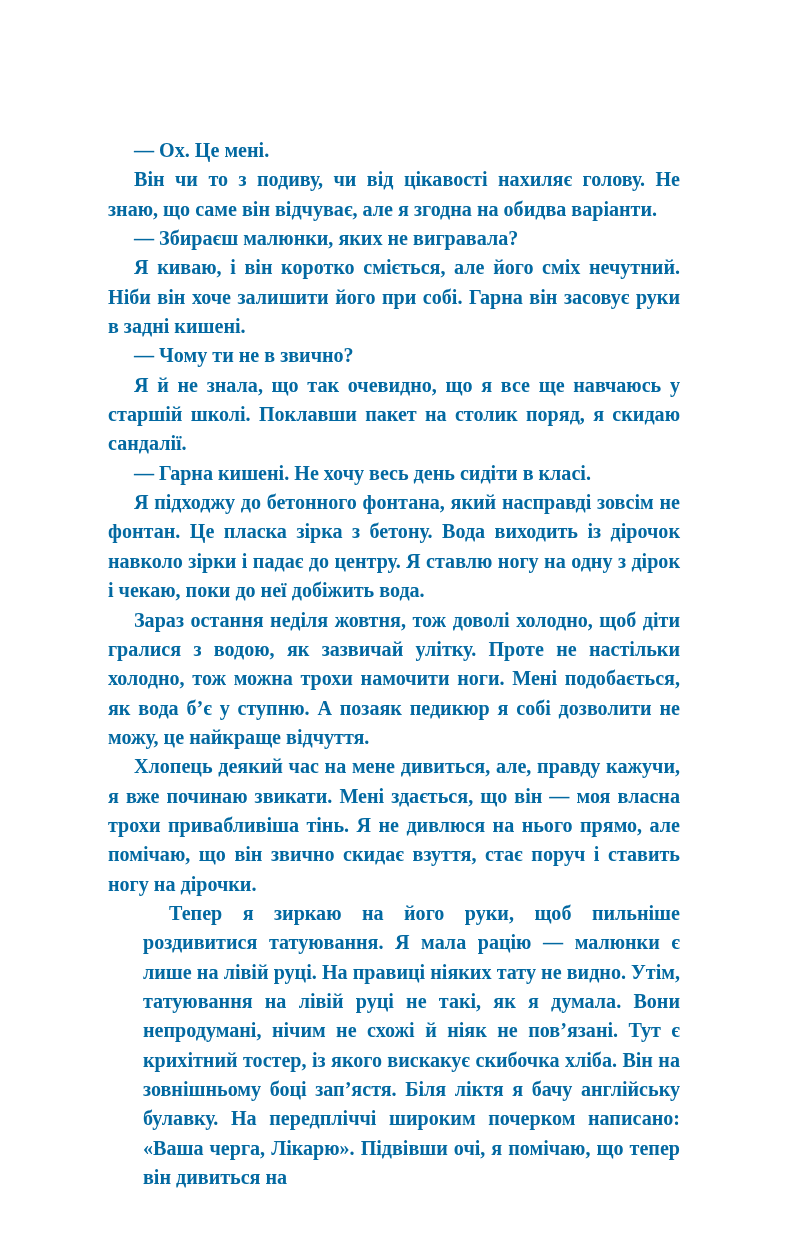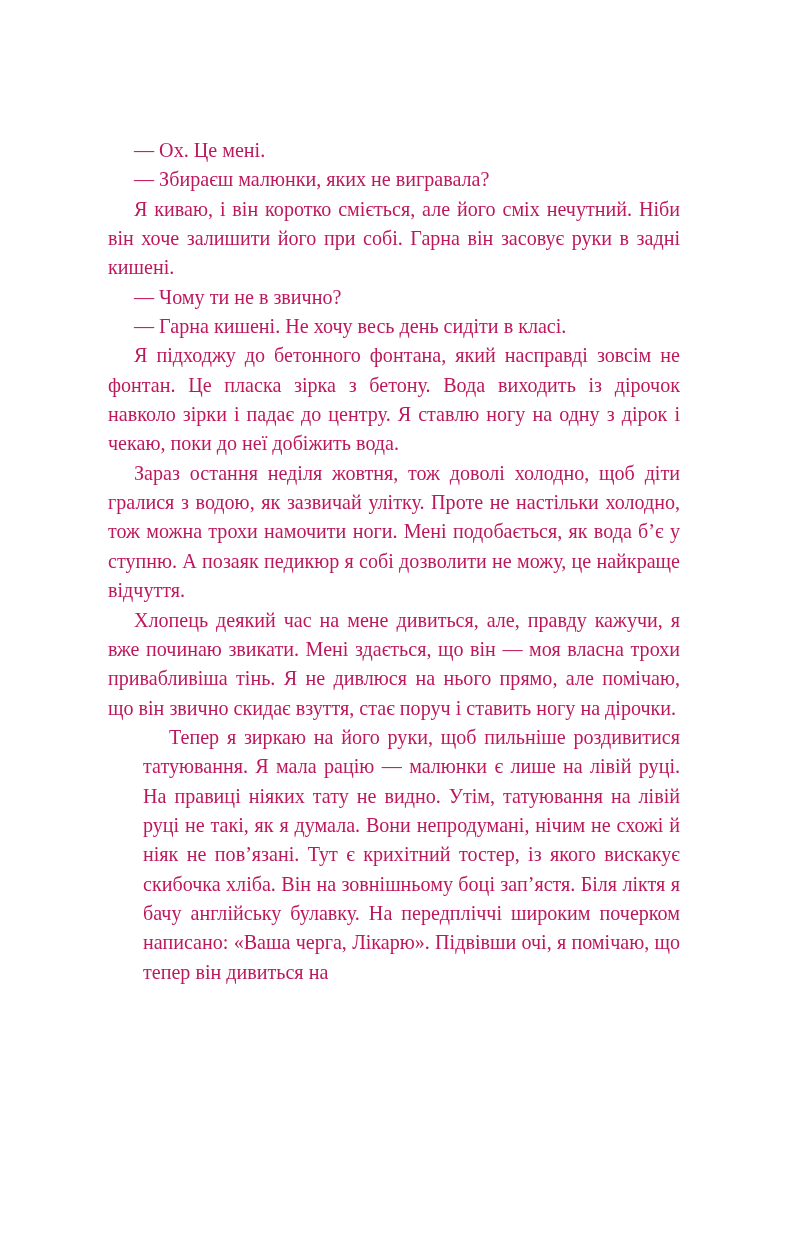--- a/index.html
+++ b/index.html
@@ -19,23 +19,24 @@
   }
 
   .text-block {
     position: absolute;
     left: 108px;
     top: 136px;
     width: 572px;
     font-family: "Liberation Serif", "DejaVu Serif", serif;
     font-size: 20.1px;
     line-height: 29.35px;
-    color: #be185d;
+    color: #0369a1;
     text-align: justify;
     text-justify: inter-word;
+    font-weight: bold;
     -webkit-font-smoothing: antialiased;
   }
 
   .para {
     margin: 0;
     text-indent: 26px;
     text-align: justify;
     hyphens: manual;
   }
 
@@ -67,23 +68,25 @@
     left: 254px;
   }
 </style>
 </head>
 <body>
 
 <div class="page">
 
   <div class="text-block">
     <p class="para dialogue">— Ох. Це мені.</p>
+    <p class="para">Він чи то з подиву, чи від цікавості нахиляє голову. Не знаю, що саме він відчуває, але я згодна на обидва варіанти.</p>
     <p class="para dialogue">— Збираєш малюнки, яких не вигравала?</p>
     <p class="para">Я киваю, і він коротко сміється, але його сміх нечутний. Ніби він хоче залишити його при собі. Гарна він засовує руки в задні кишені.</p>
     <p class="para dialogue">— Чому ти не в звично?</p>
+    <p class="para">Я й не знала, що так очевидно, що я все ще навчаюсь у старшій школі. Поклавши пакет на столик поряд, я скидаю сандалії.</p>
     <p class="para dialogue">— Гарна кишені. Не хочу весь день сидіти в класі.</p>
     <p class="para">Я підходжу до бетонного фонтана, який насправді зовсім не фонтан. Це пласка зірка з бетону. Вода виходить із дірочок навколо зірки і падає до центру. Я ставлю ногу на одну з дірок і чекаю, поки до неї добіжить вода.</p>
     <p class="para">Зараз остання неділя жовтня, тож доволі холодно, щоб діти гралися з водою, як зазвичай улітку. Проте не настільки холодно, тож можна трохи намочити ноги. Мені подобається, як вода б’є у ступню. А позаяк педикюр я собі дозволити не можу, це найкраще відчуття.</p>
     <p class="para">Хлопець деякий час на мене дивиться, але, правду кажучи, я вже починаю звикати. Мені здається, що він — моя власна трохи привабливіша тінь. Я не дивлюся на нього прямо, але помічаю, що він звично скидає взуття, стає поруч і ставить ногу на дірочки.</p>
     <p class="para">Тепер я зиркаю на його руки, щоб пильніше роздивитися татуювання. Я мала рацію — малюнки є лише на лівій руці. На правиці ніяких тату не видно. Утім, татуювання на лівій руці не такі, як я думала. Вони непродумані, нічим не схожі й ніяк не пов’язані. Тут є крихітний тостер, із якого вискакує скибочка хліба. Він на зовнішньому боці зап’ястя. Біля ліктя я бачу англійську булавку. На передпліччі широким почерком написано: «Ваша черга, Лікарю». Підвівши очі, я помічаю, що тепер він дивиться на</p>
   </div>
 
   <div class="folio">
     <span class="num">13</span>
   </div>

